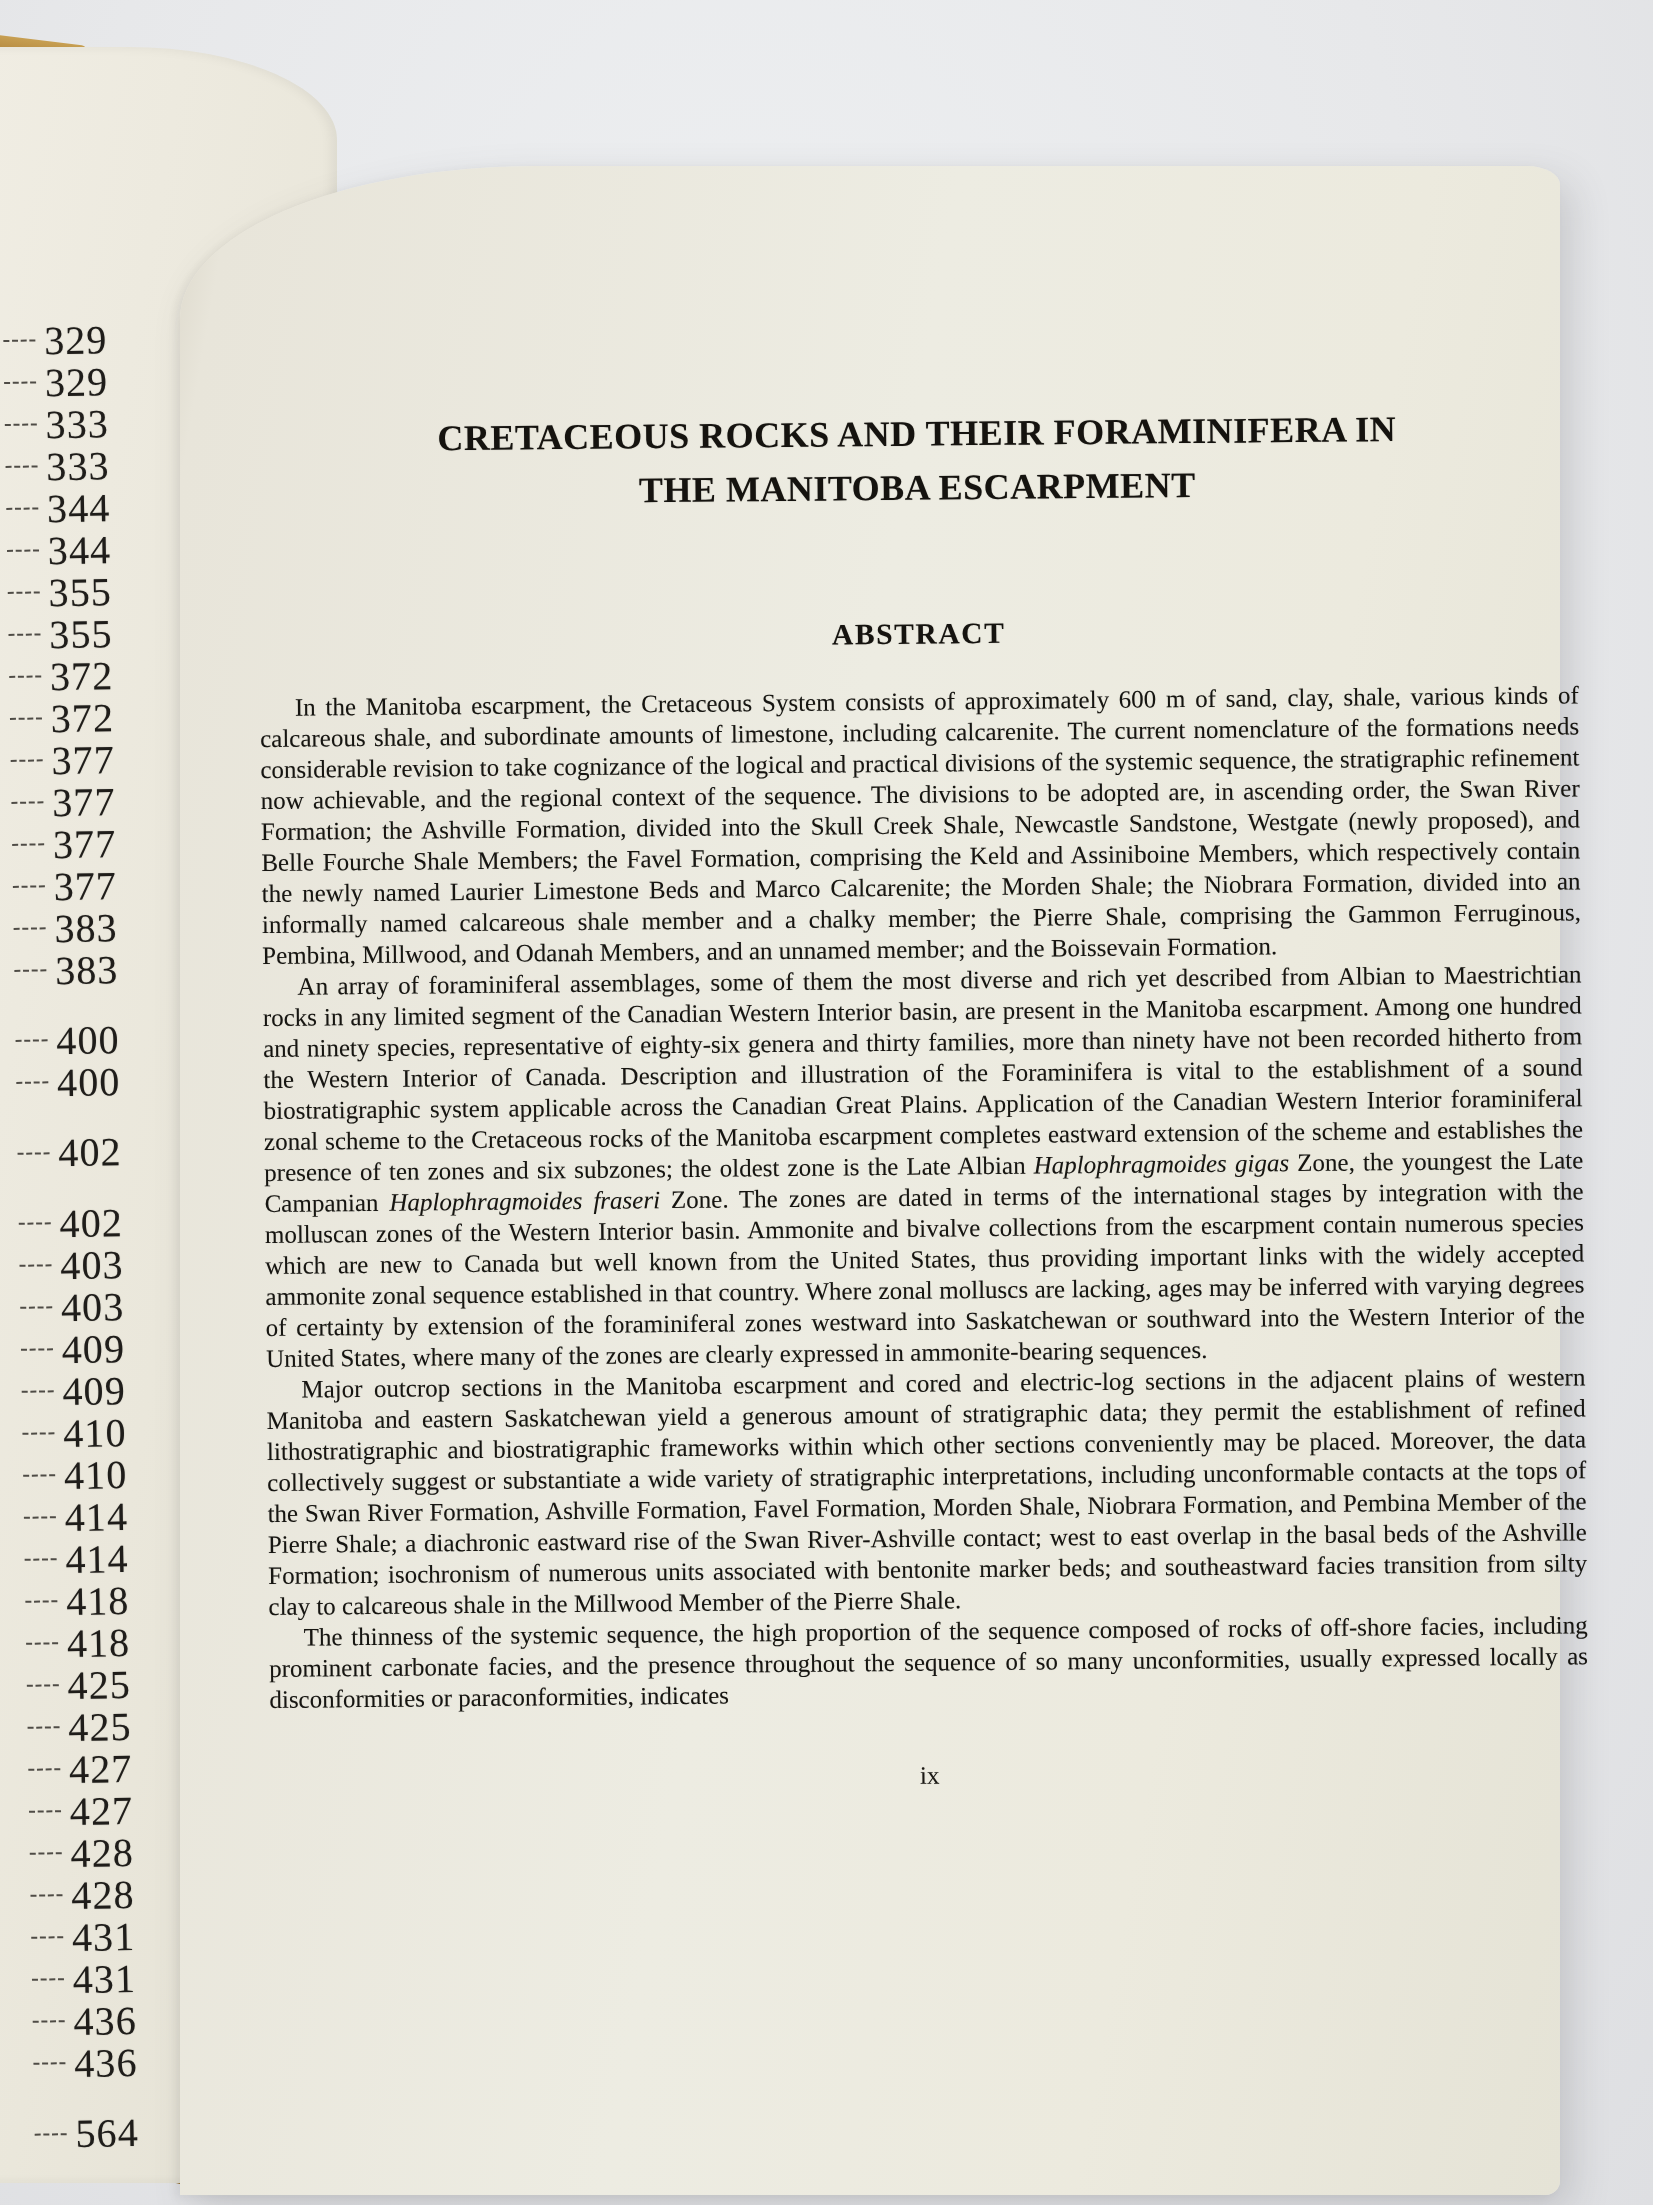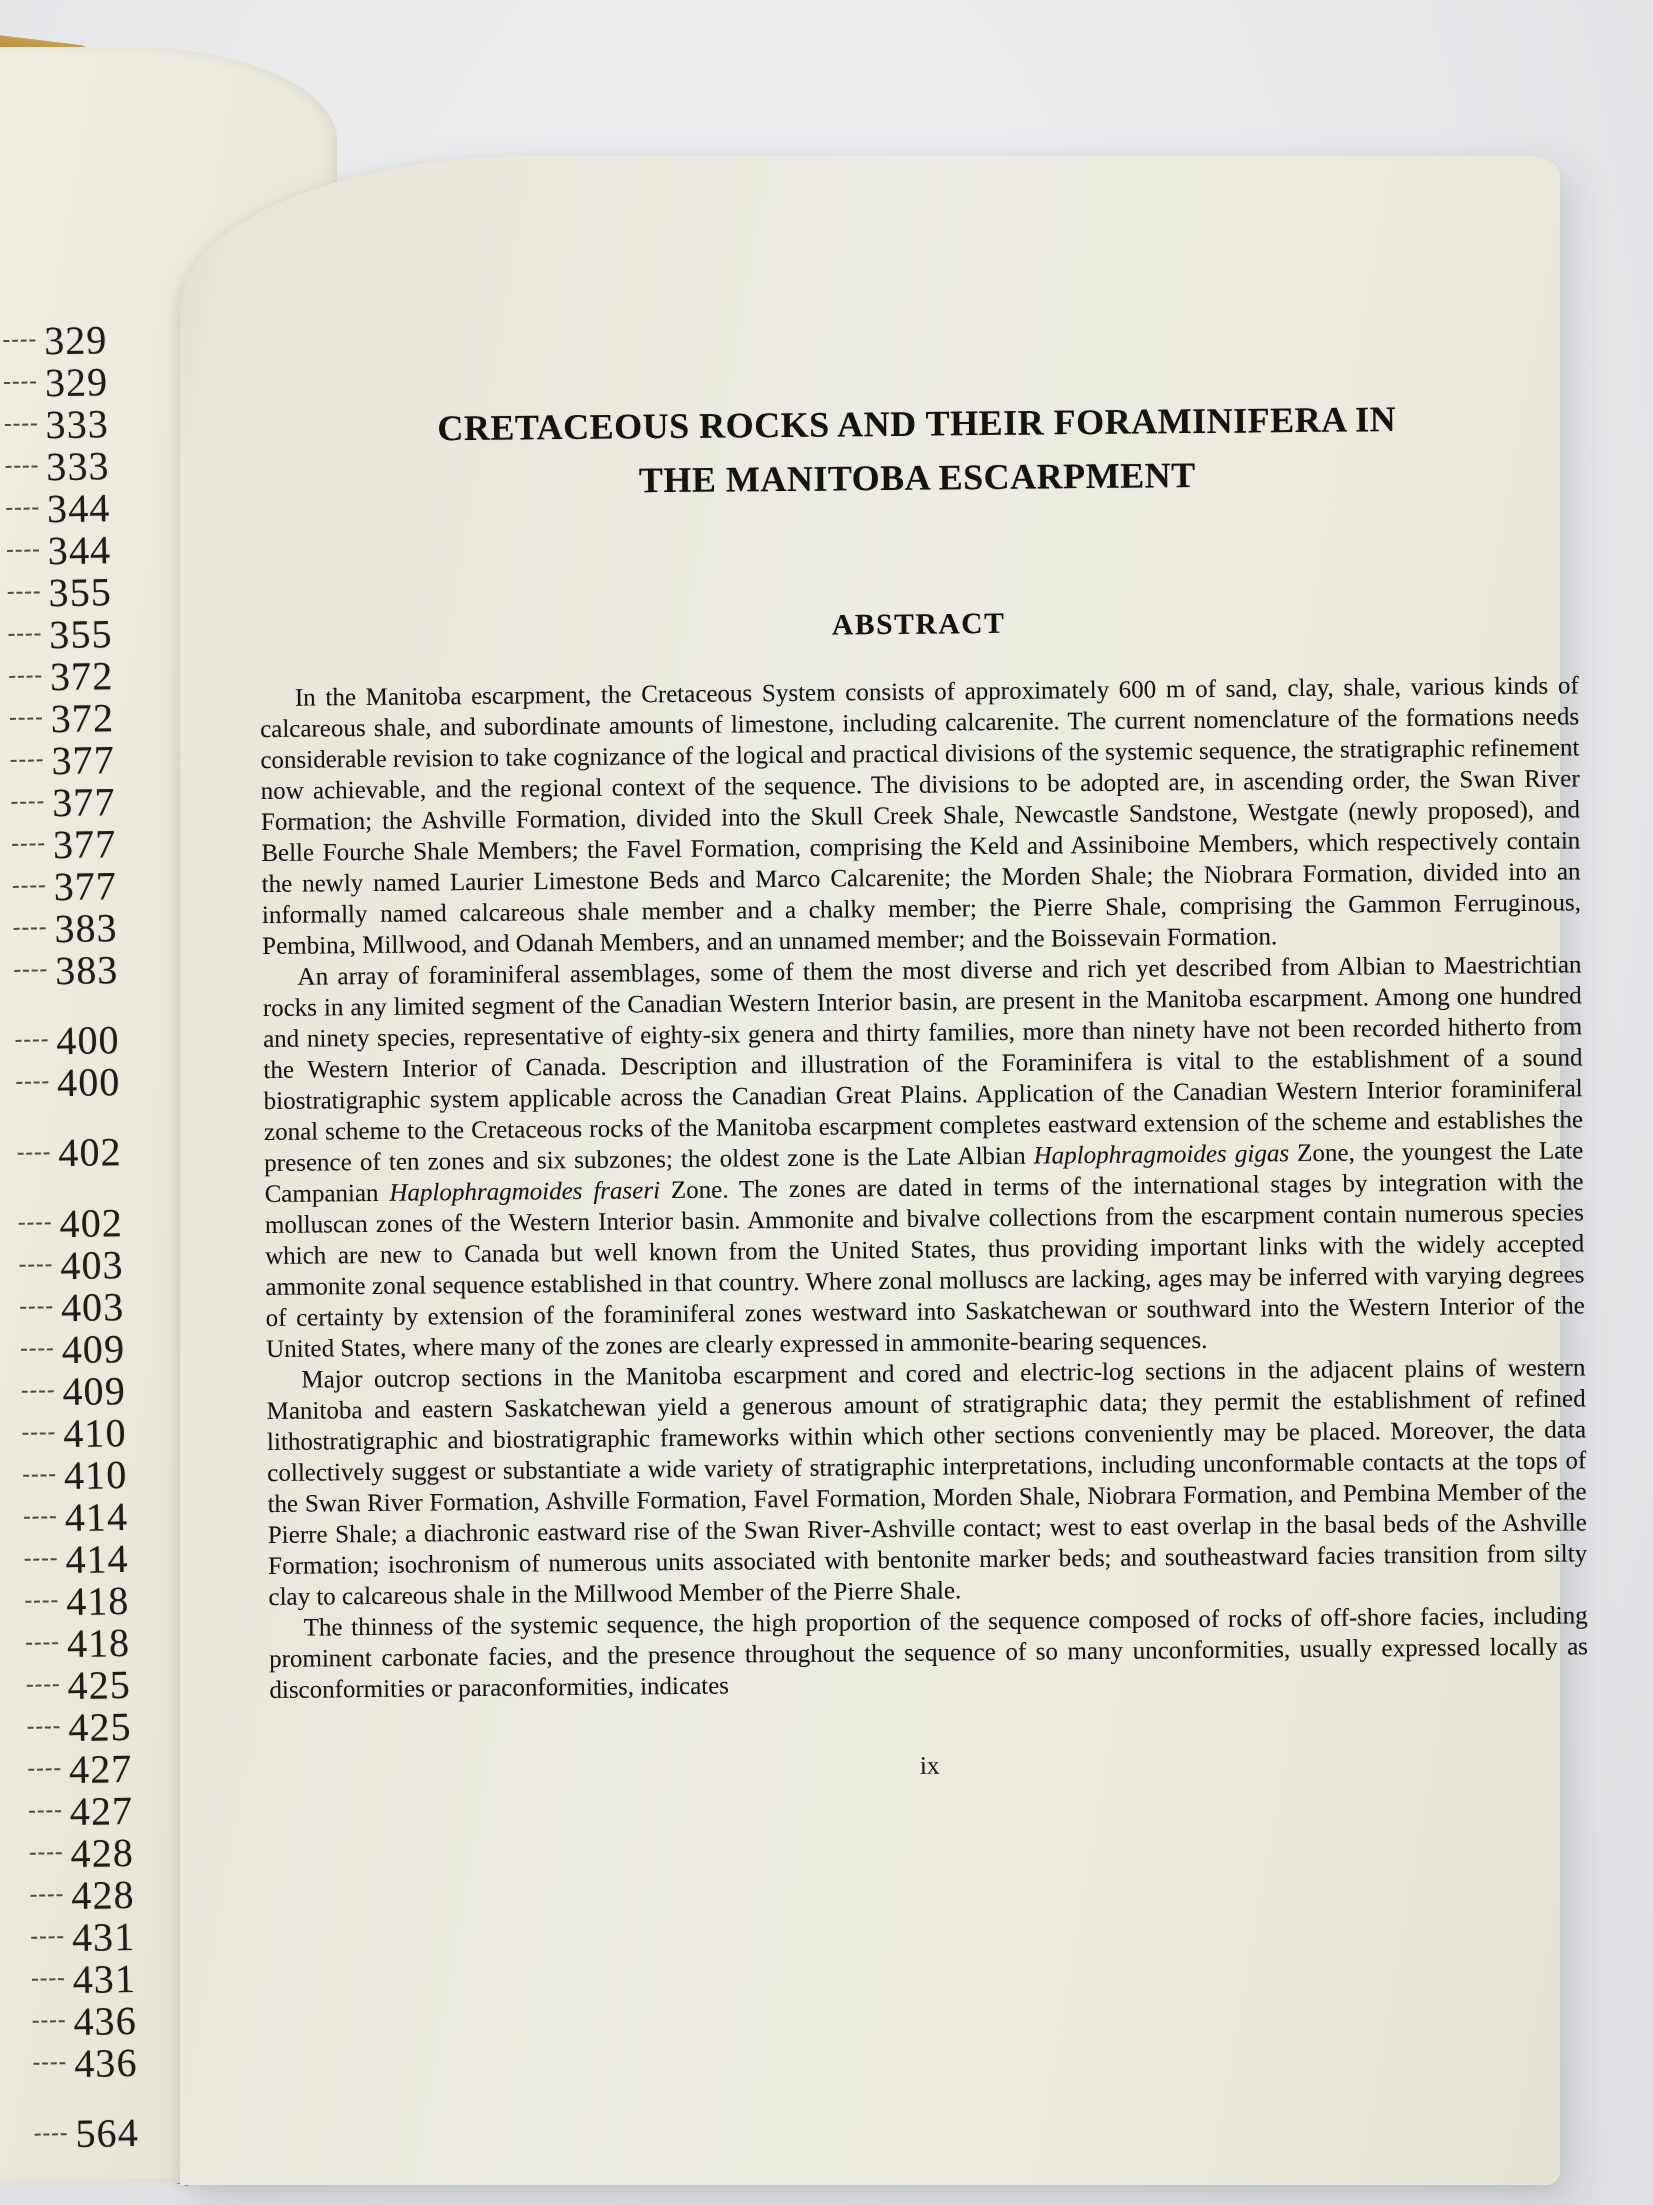--- a/index.html
+++ b/index.html
@@ -51,21 +51,21 @@
   }
   .pnum {
     width: 53px; text-align: right;
     font-size: 40px; font-weight: 400; letter-spacing: 1.1px;
     color: #1f1d1a;
     text-shadow: 0 0 1.1px rgba(30,28,24,0.35);
   }
 
   
   .main-page {
-    position: absolute; left: 180px; top: 156px; width: 1380px; height: 2029px;
+    position: absolute; left: 180px; top: 166px; width: 1380px; height: 2029px;
     background: linear-gradient(100deg, #dcd8cb 0px, #e8e5da 55px, #edece2 45%, #eceade 72%, #e5e3d6 100%);
     border-top-left-radius: 356px 153px;
     border-top-right-radius: 33px 18.6px;
     border-bottom-right-radius: 14.2px;
     box-shadow: 12px 14.2px 38px rgba(85,86,92,0.20), -4.4px 2.2px 8.8px rgba(0,0,0,0.05);
     z-index: 3;
   }
   .text-block {
     position: absolute; left: 77px; top: 247px; width: 1319px;
     transform: rotate(-0.55deg); transform-origin: top left;

